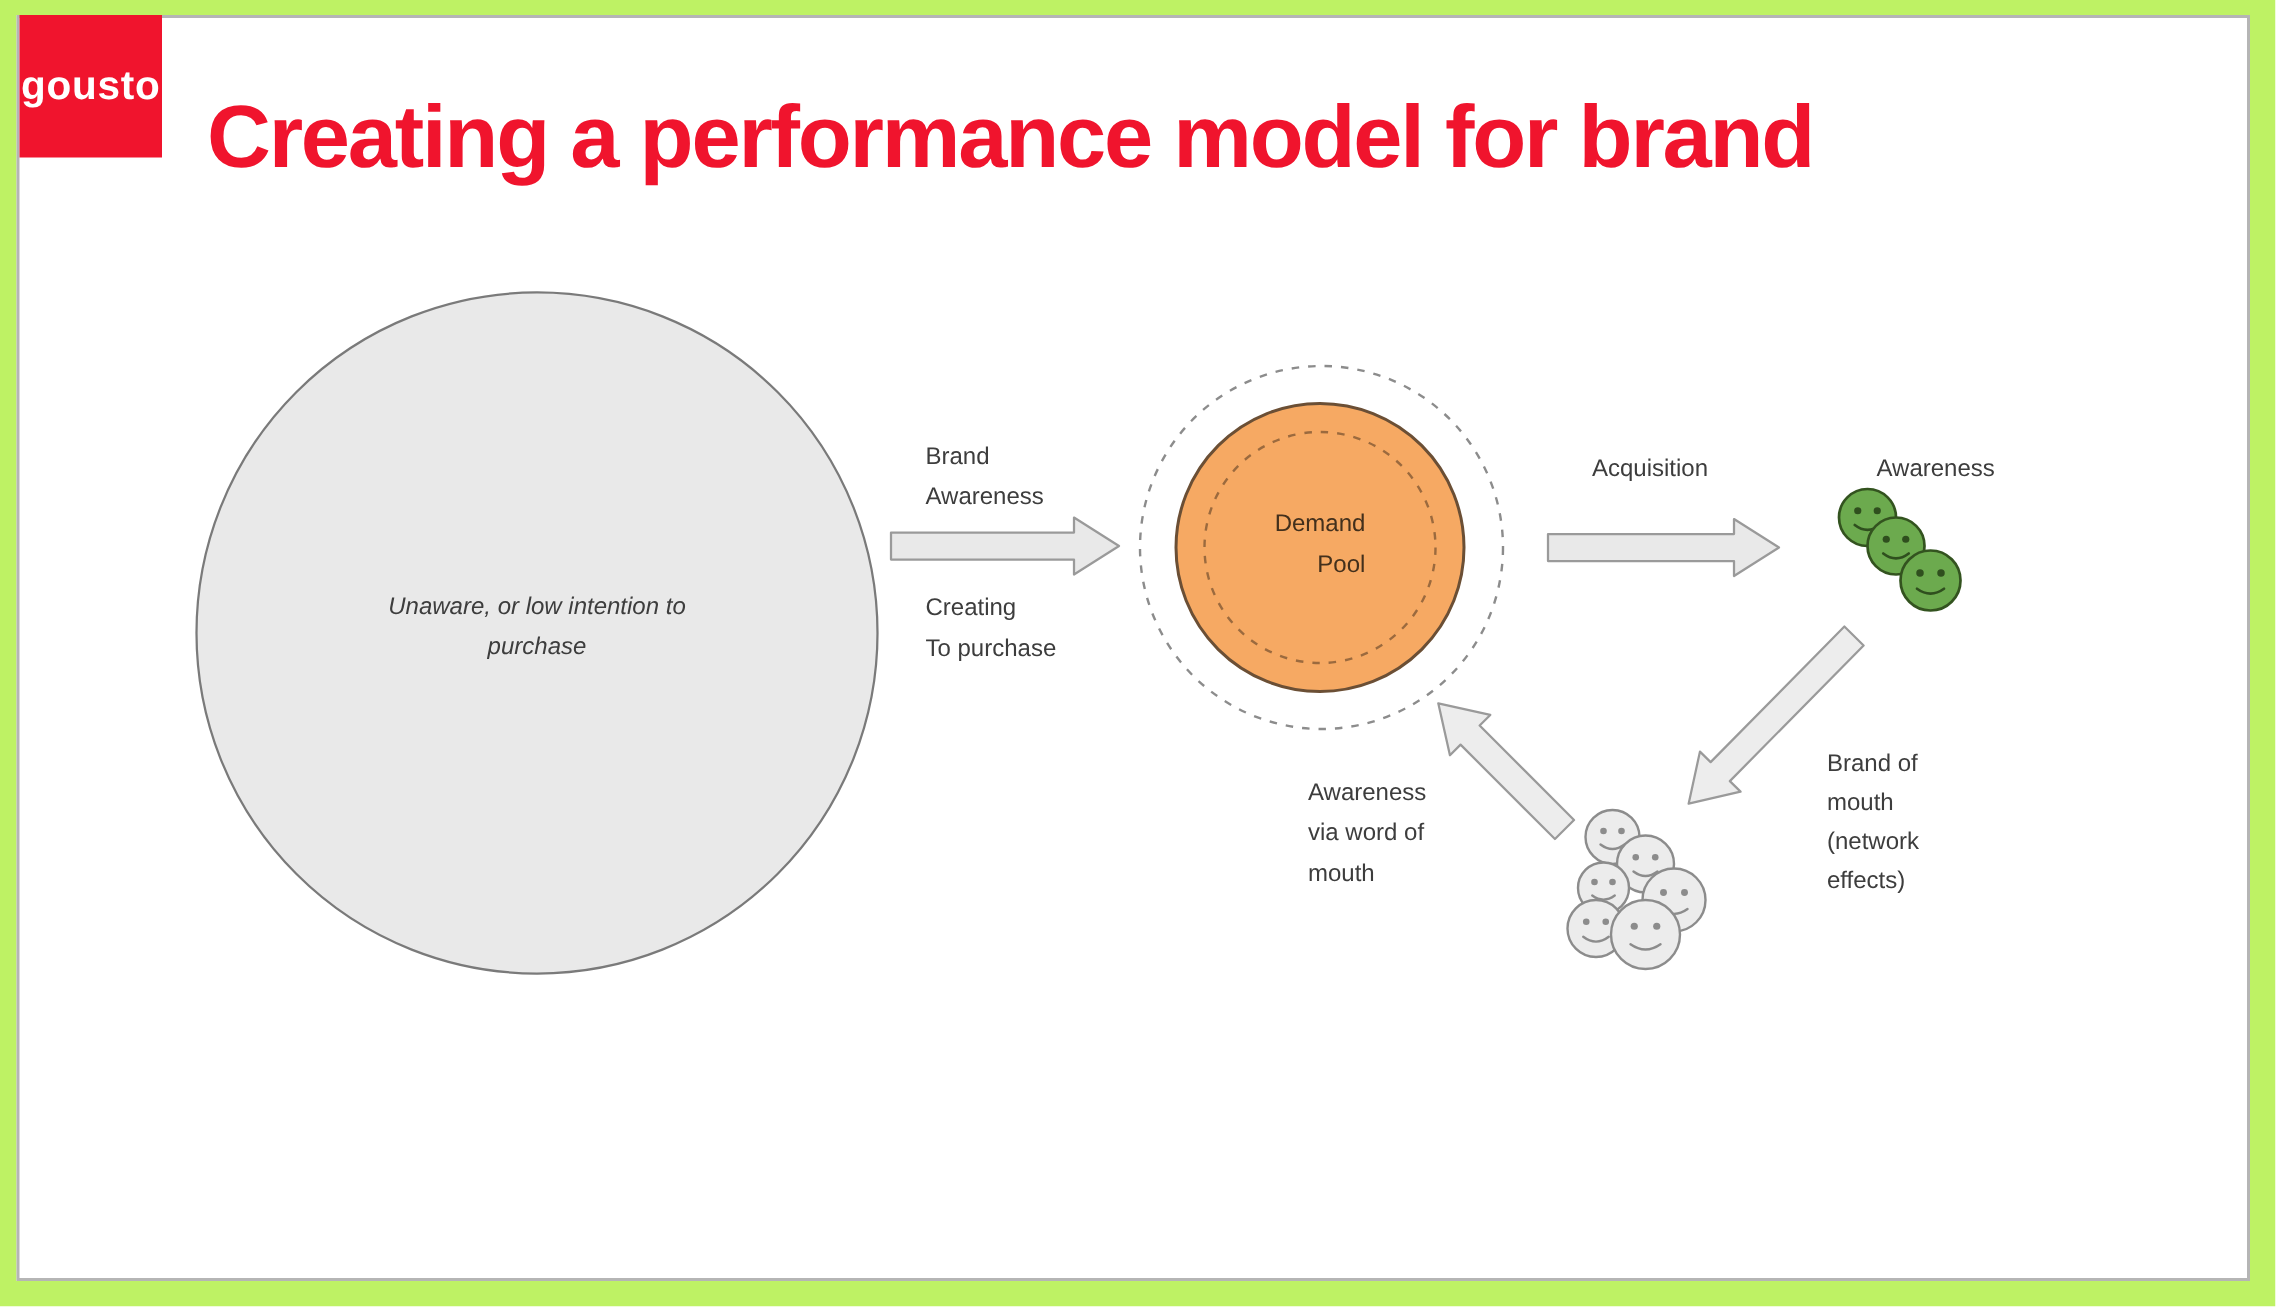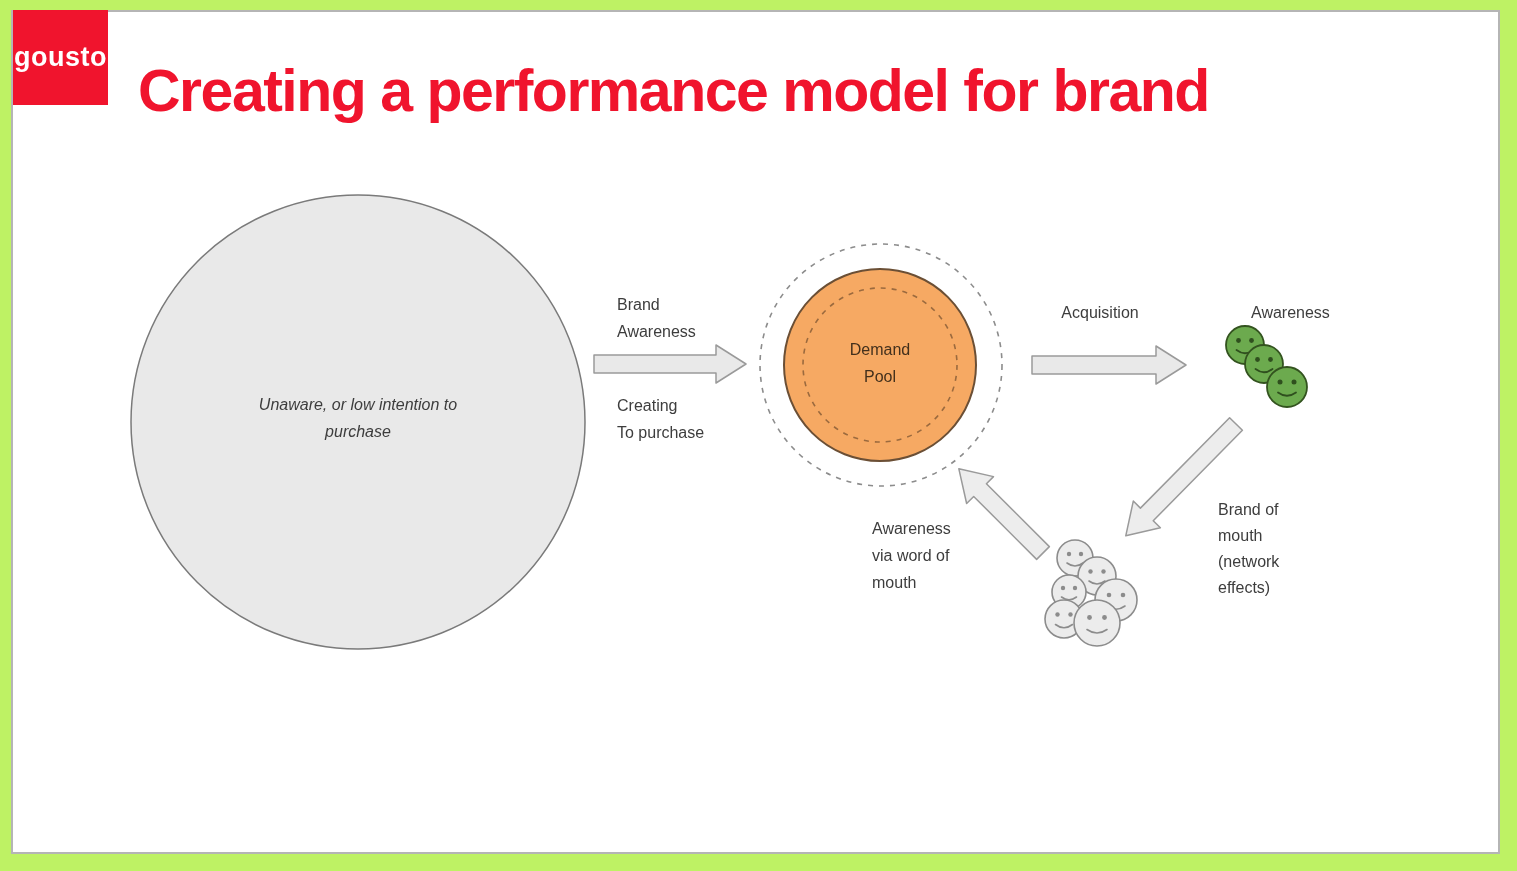--- a/index.html
+++ b/index.html
@@ -81,21 +81,21 @@
     text-align: center;
     width: 340px;
     font-style: italic;
   }
   .lbl-brand-awareness { left: 617px; top: 291px; }
   .lbl-intention       { left: 617px; top: 392px; }
   .lbl-demand-pool {
     left: 880px;
     top: 336px;
     transform: translateX(-50%);
-    text-align: center;
+    text-align: right;
     color: #43301c;
   }
   .lbl-acquisition {
     left: 1100px;
     top: 299px;
     transform: translateX(-50%);
     text-align: right;
   }
   .lbl-customers { left: 1251px; top: 299px; }
   .lbl-wom       { left: 1218px; top: 497px; line-height: 26px; }

